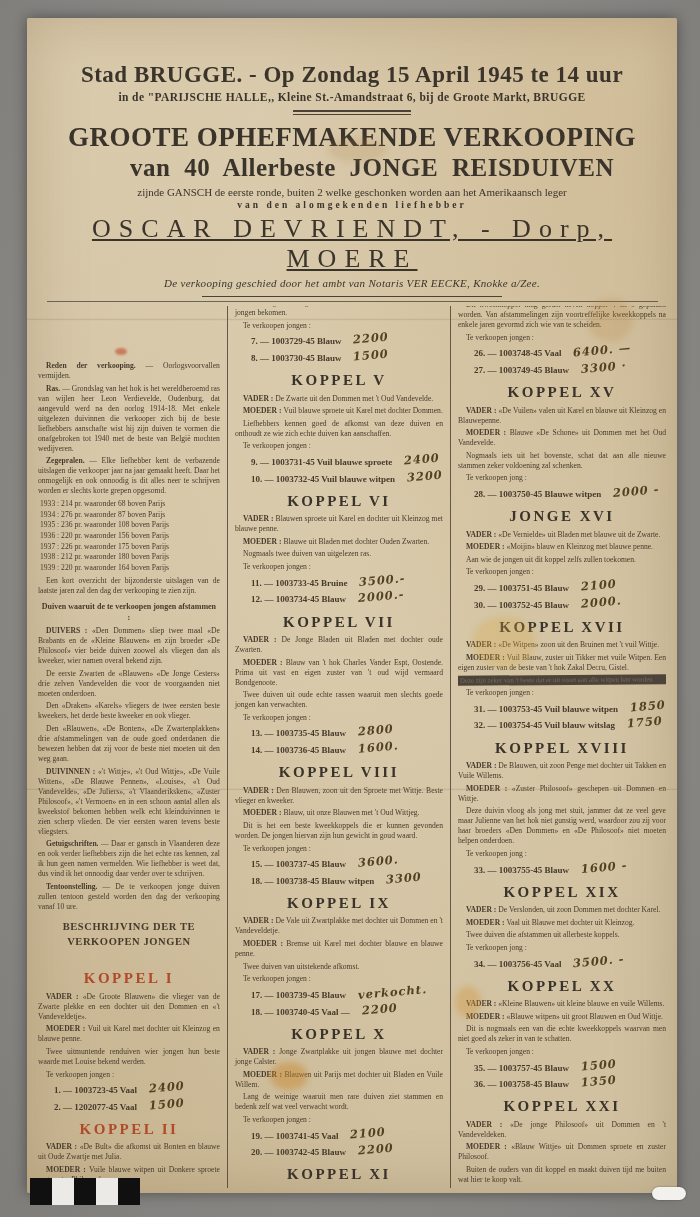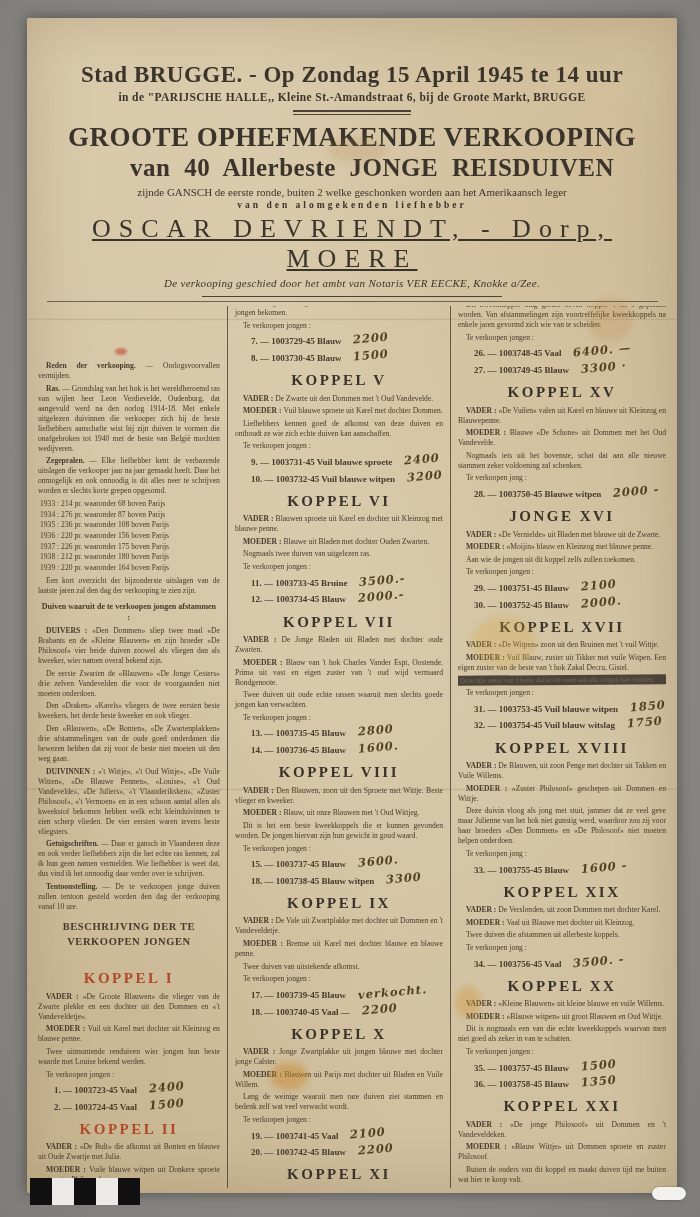--- a/index.html
+++ b/index.html
@@ -102,21 +102,21 @@
           <div class="p"><span class="lead">DUIVINNEN : </span>«'t Wittje», «'t Oud Wittje», «De Vuile Witten», «De Blauwe Pennen», «Louise», «'t Oud Vandevelde», «De Juliers», «'t Vlaanderiksken», «Zuster Philosoof», «'t Vermoen» en in een schoon aantal allen als kweekstof bekomen hebben welk echt kleinduivinnen te zien scherp vlieden. De vier eersten waren tevens beste vliegsters.</div>
           <div class="p"><span class="lead">Getuigschriften. </span>— Daar er gansch in Vlaanderen deze en ook verder liefhebbers zijn die het echte ras kennen, zal ik hun geen namen vermelden. Wie liefhebber is weet dat, dus vind ik het onnoodig daar verder over te schrijven.</div>
           <div class="p"><span class="lead">Tentoonstelling. </span>— De te verkoopen jonge duiven zullen tentoon gesteld worden den dag der verkooping vanaf 10 ure.</div>
           <div class="desch">BESCHRIJVING DER TE VERKOOPEN JONGEN</div>
           <div class="k red">KOPPEL I</div>
           <div class="p"><span class="lead">VADER : </span>«De Groote Blauwen» die vlieger van de Zwarte plekke en een dochter uit den Dommen en «'t Vandeveldetje».</div>
           <div class="p"><span class="lead">MOEDER : </span>Vuil uit Karel met dochter uit Kleinzog en blauwe penne.</div>
           <div class="p">Twee uitmuntende renduiven wier jongen hun beste waarde met Louise bekend werden.</div>
           <div class="p">Te verkoopen jongen :</div>
           <div class="row"><span class="rowtext">1. — 1003723-45 Vaal</span><span class="price">2400</span></div>
-          <div class="row"><span class="rowtext">2. — 1003724-45 Vaal</span><span class="price">1500</span></div>
+          <div class="row"><span class="rowtext">2. — 1202077-45 Vaal</span><span class="price">1500</span></div>
           <div class="k red">KOPPEL II</div>
           <div class="p"><span class="lead">VADER : </span>«De Bult» die afkomst uit Bonten en blauwe uit Oude Zwartje met Julia.</div>
           <div class="p"><span class="lead">MOEDER : </span>Vuile blauwe witpen uit Donkere sproete met zuster Philosoof.</div>
         </div>
         <div class="col">
           <div class="k">KOPPEL IV</div>
           <div class="p"><span class="lead">VADER : </span>«Karel» van 't hok Charles Vander Espt, Oostende.</div>
           <div class="p"><span class="lead">MOEDER : </span>Blauw Witpen uit Dommen en 't Vandeveldetje.</div>
           <div class="p">Karel is een van de beste kweekduiven die te Oostende zijn afstammelingen bezorgde aan het hok. Zelden kan men zulke jongen bekomen.</div>
           <div class="p">Te verkoopen jongen :</div>

